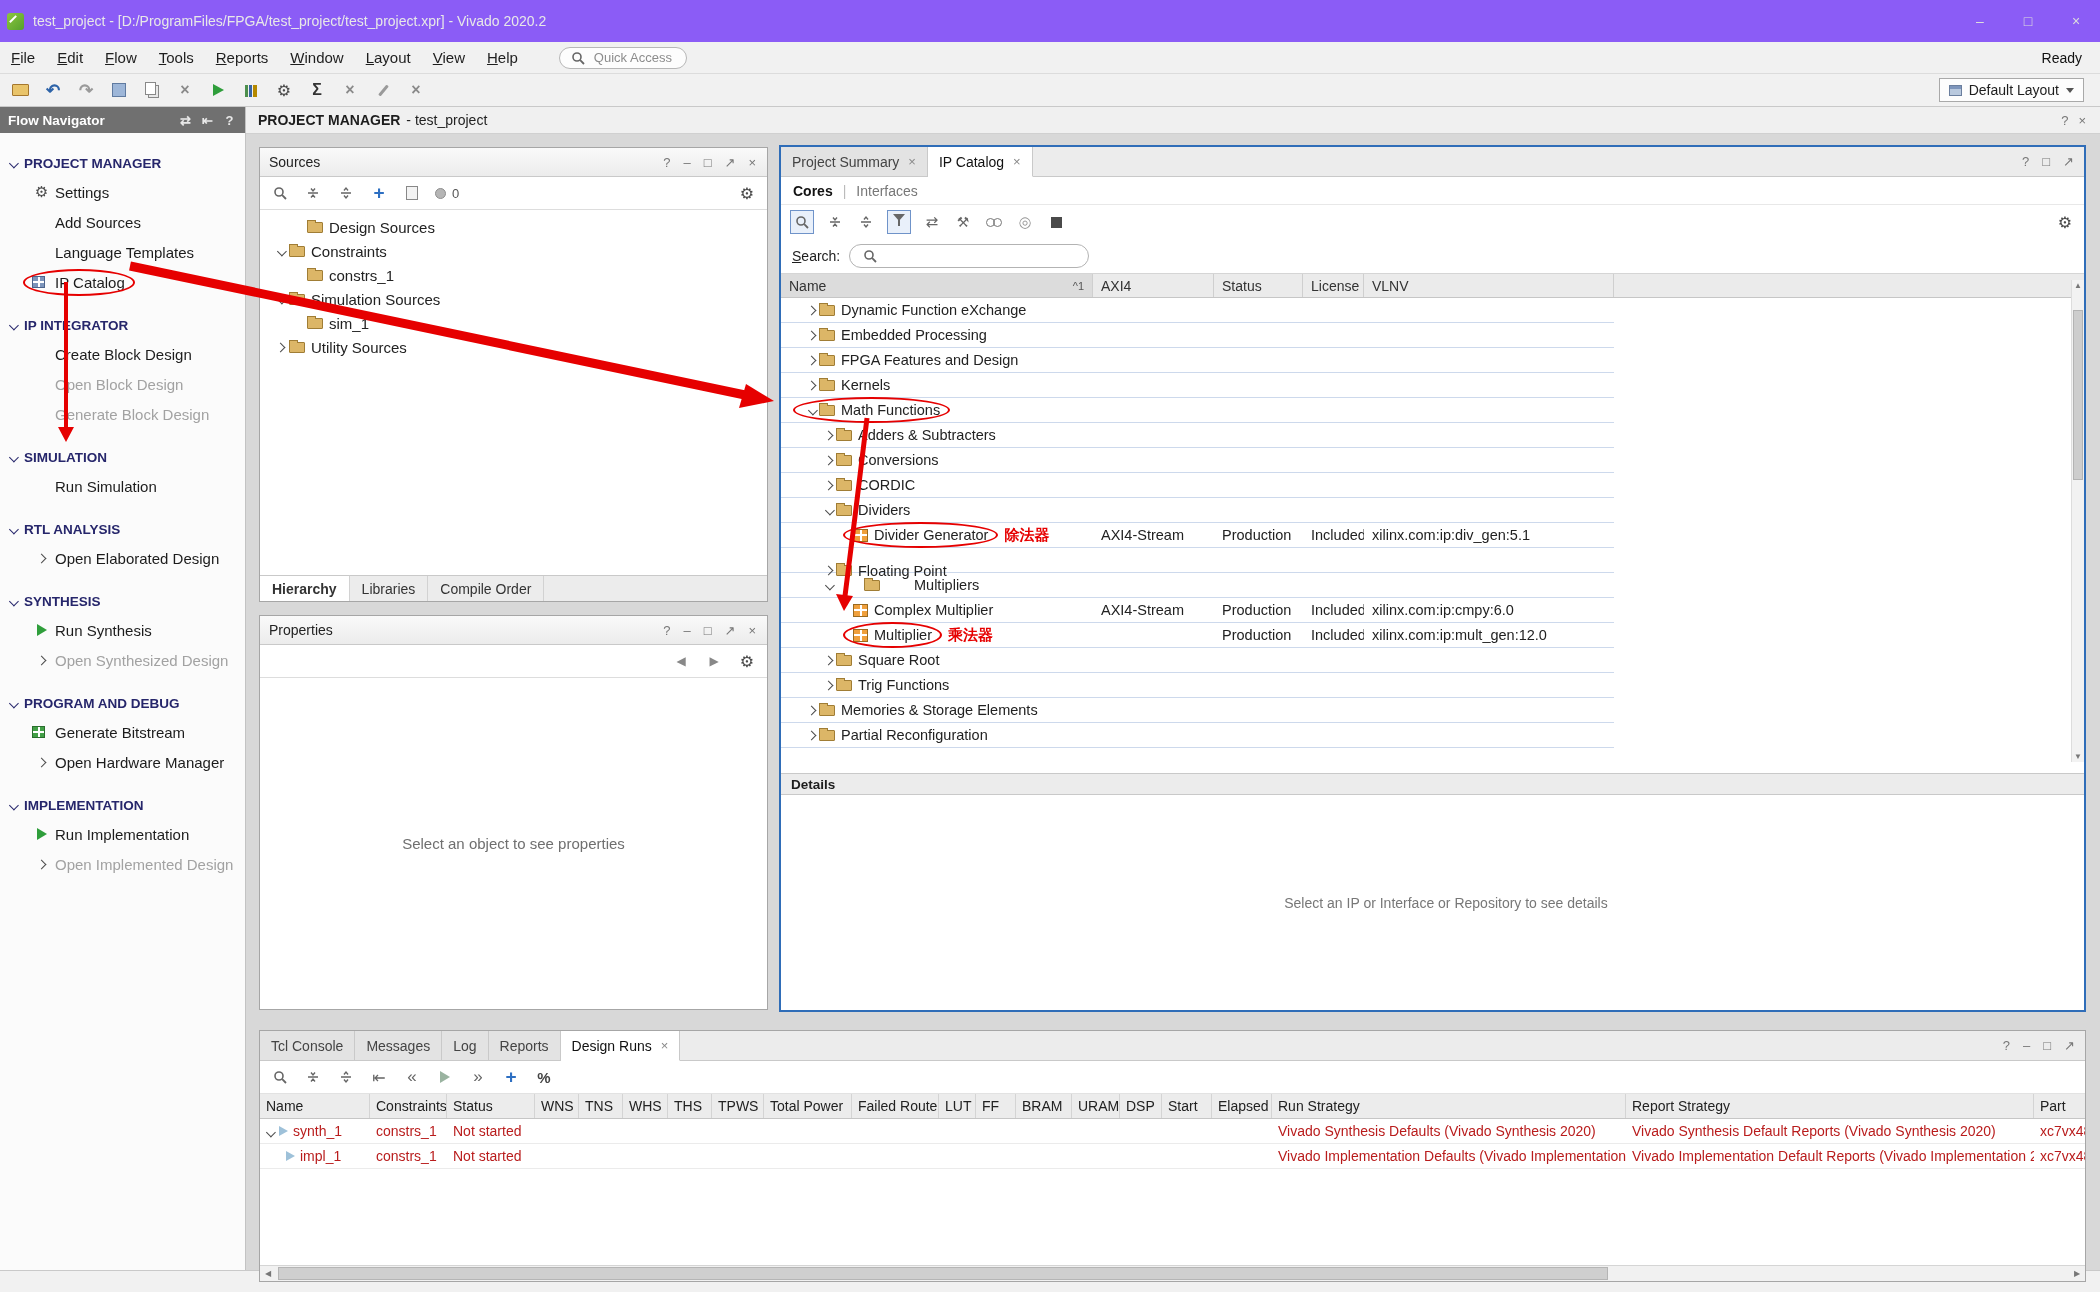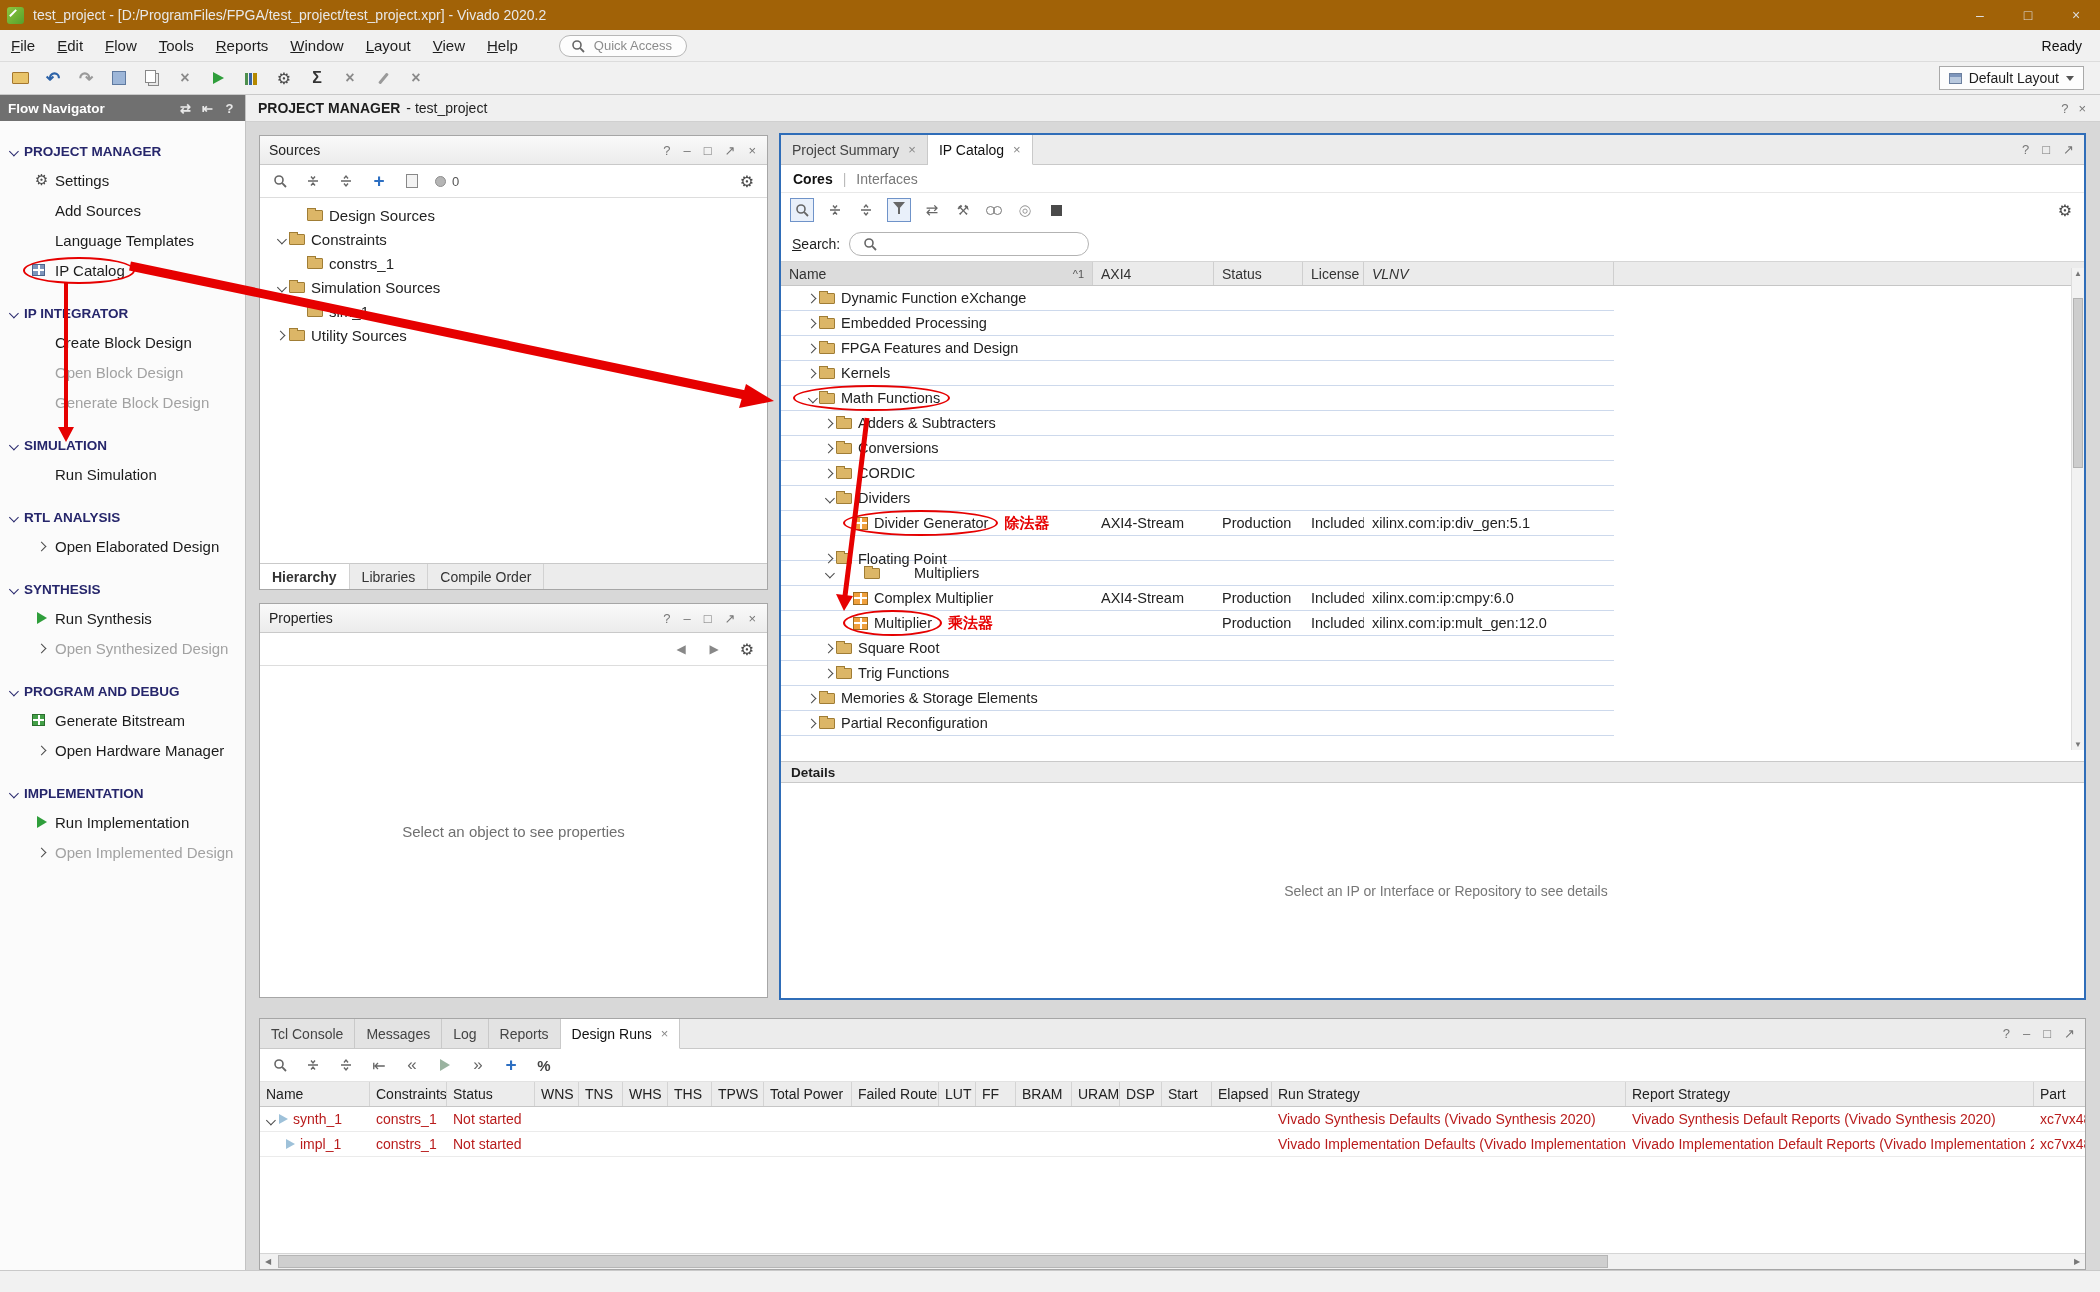--- a/index.html
+++ b/index.html
@@ -4,21 +4,21 @@
 <style>
   * { box-sizing: border-box; }
   body {
     width: 2100px; height: 1292px; margin: 0; overflow: hidden;
     font-family: "Liberation Sans", sans-serif; background: #d8d8d8;
     display: flex; flex-direction: column; position: relative;
     color: #1d1d1d;
   }
 
   
-  .titlebar { height: 30px; background: #a16207; color: #e8e8e8; display: flex; align-items: center; font-size: 14px; flex: none; }
+  .titlebar { height: 42px; background: #8b5cf6; color: #e8e8e8; display: flex; align-items: center; font-size: 14px; flex: none; }
   .logo { width: 17px; height: 17px; margin: 0 9px 0 7px; border-radius: 3px; background: linear-gradient(135deg,#8dc63f,#55a02c); position: relative; flex: none; }
   .logo::after { content:""; position:absolute; inset:4px; border-left:2px solid #fff; transform: rotate(45deg); }
   .winbtn { width: 48px; height: 30px; display: flex; align-items: center; justify-content: center; color: #ddd; font-size: 14px; }
   .spacer { flex: 1; }
 
   
   .menubar { height: 32px; background: #f1f1f1; border-bottom: 1px solid #dcdcdc; display: flex; align-items: center; font-size: 15px; flex: none; }
   .menu-item { display: inline-block; padding: 0 11px; line-height: 31px; color: #1e1e1e; }
   .menu-item::first-letter { text-decoration: underline; }
   .quick-access { margin-left: 30px; height: 22px; border: 1px solid #b7b7b7; border-radius: 11px; background: #fdfdfd; display: flex; align-items: center; gap: 6px; padding: 0 14px 0 8px; color: #8c8c8c; font-size: 13px; }
@@ -547,21 +547,21 @@
             </div>
             <div class="ip-th" style="width: 121px;">
               <span>AXI4</span>
             </div>
             <div class="ip-th" style="width: 89px;">
               <span>Status</span>
             </div>
             <div class="ip-th" style="width: 61px;">
               <span>License</span>
             </div>
-            <div class="ip-th" style="width: 250px; font-style: italic;">
+            <div class="ip-th" style="width: 250px;">
               <span>VLNV</span>
             </div>
           </div>
         <div class="ip-rows" id="ip-rows">
             <div class="ip-row">
               <div class="ipc" style="width: 312px; padding-left: 22px;">
                 <span style="display: inline-flex; align-items: center;">
                   <span class="ip-chev">
                     <span class="chev right"></span>
                   </span>

